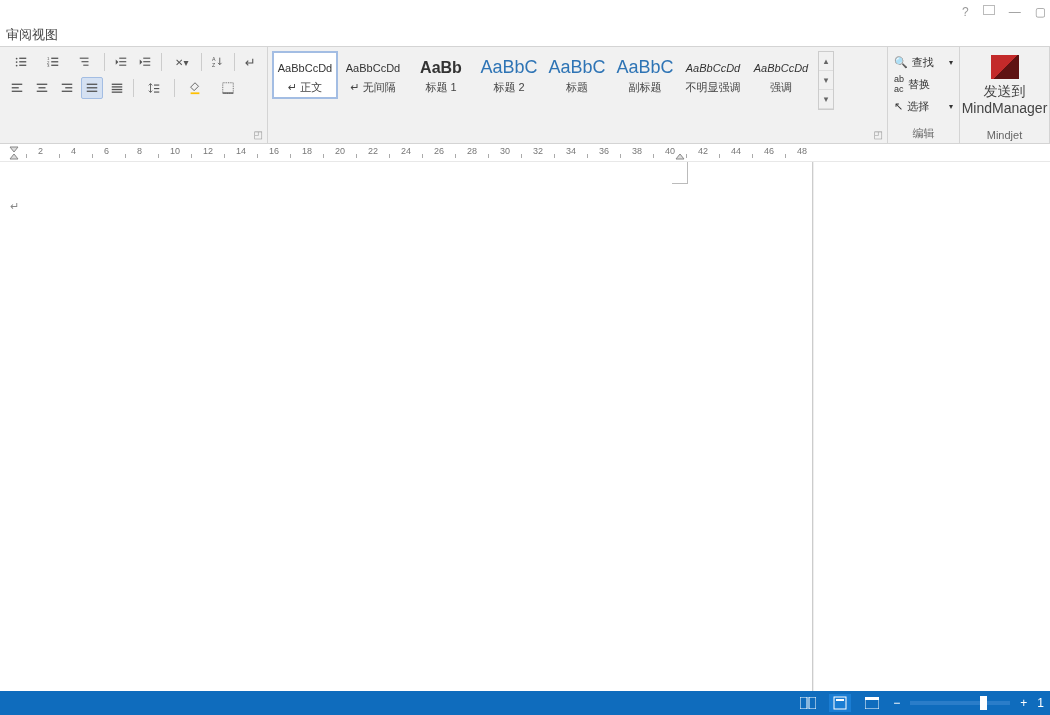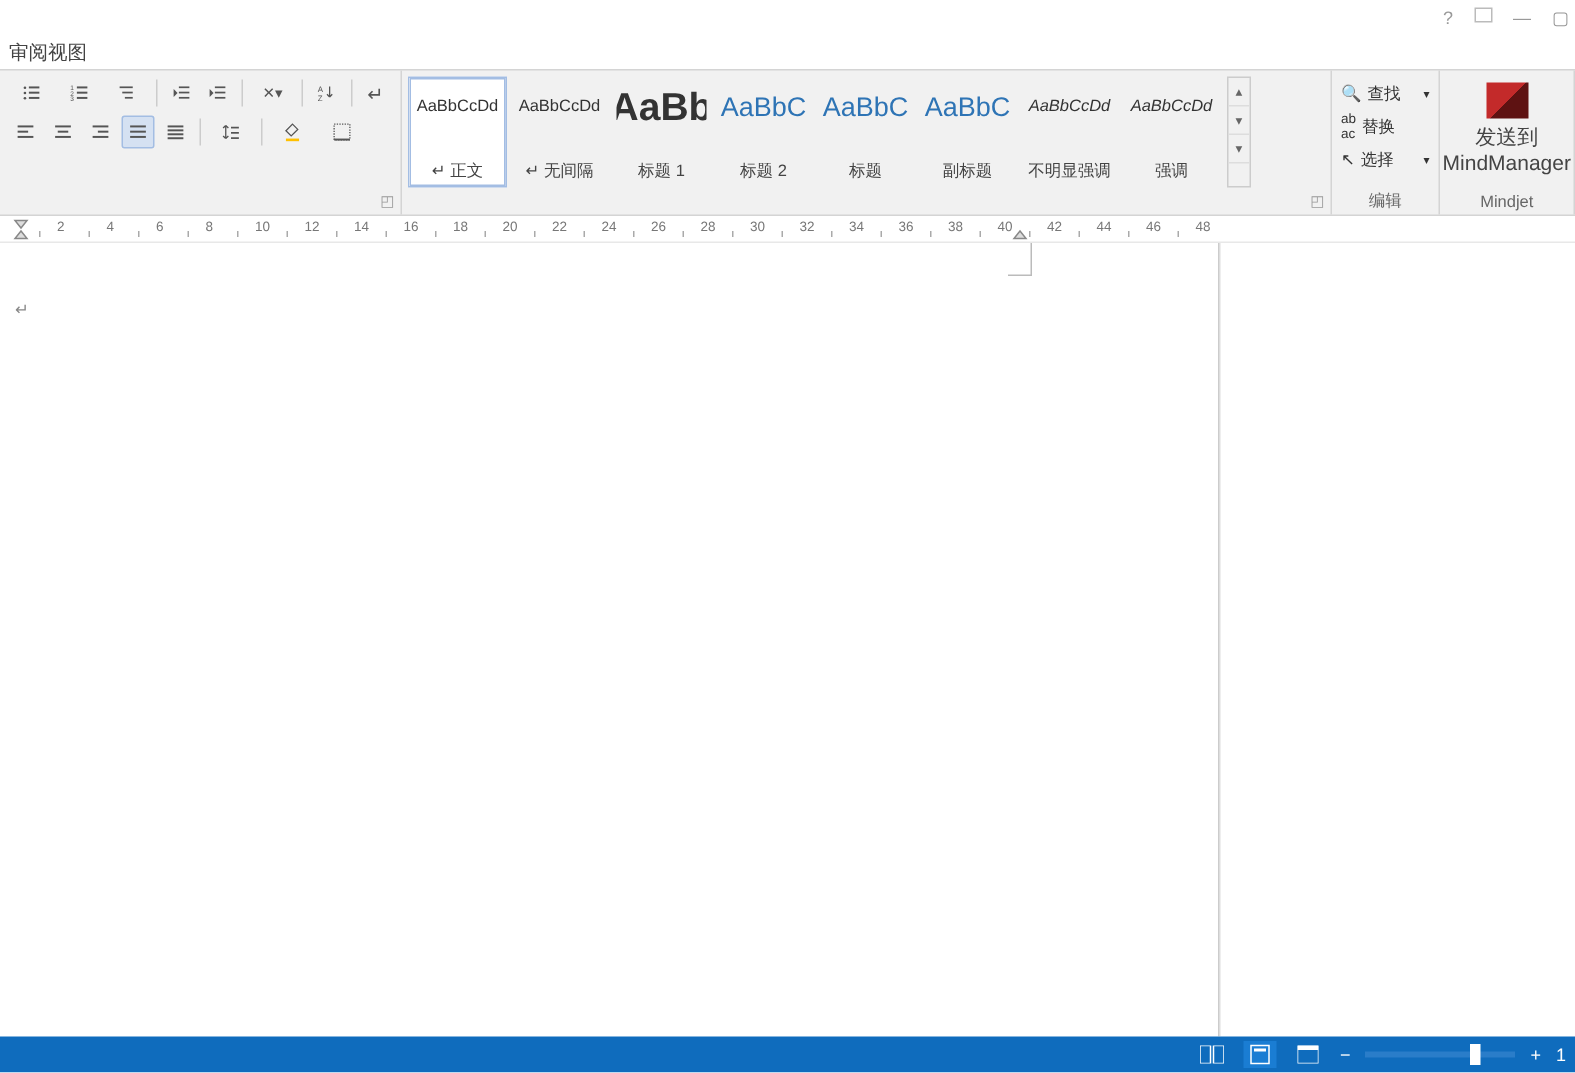--- a/index.html
+++ b/index.html
@@ -23,24 +23,24 @@
 .para-row { display:flex; gap:3px; margin-bottom:4px; align-items:center; }
 .btn { width:22px; height:22px; display:flex; align-items:center; justify-content:center; cursor:pointer; border:1px solid transparent; border-radius:2px; font-size:12px; color:#555; }
 .btn.sel { background:#d5e1f2; border-color:#a3bde3; }
 .btn.split { width:30px; }
 .btn svg { width:14px; height:14px; }
 .sep { width:1px; height:18px; background:#ccc; margin:0 2px; }
 
 
 .styles { flex:1; padding:4px 4px 0 4px; }
 .style-row { display:flex; gap:2px; }
-.style-chip { width:66px; height:74px; border:1px solid transparent; padding:3px 2px; text-align:center; cursor:pointer; display:flex; flex-direction:column; justify-content:space-between; }
+.style-chip { width:66px; height:48px; border:1px solid transparent; padding:3px 2px; text-align:center; cursor:pointer; display:flex; flex-direction:column; justify-content:space-between; }
 .style-chip.sel { border-color:#a3bde3; background:#fff; box-shadow:inset 0 0 0 1px #a3bde3; }
 .style-chip .prev { font-size:11px; height:32px; display:flex; align-items:center; justify-content:center; overflow:hidden; white-space:nowrap; }
-.style-chip .prev.big { font-size:26px; font-weight:bold; }
+.style-chip .prev.big { font-size:16px; font-weight:bold; }
 .style-chip .prev.med { font-size:18px; color:#2e74b5; }
 .style-chip .prev.ital { font-style:italic; }
 .style-chip .lab { font-size:11px; color:#444; white-space:nowrap; }
 .style-scroll { width:16px; display:flex; flex-direction:column; border:1px solid #ccc; margin-left:2px; }
 .style-scroll div { height:19px; display:flex; align-items:center; justify-content:center; font-size:9px; color:#666; cursor:pointer; border-bottom:1px solid #ddd; }
 
 
 .edit { width:72px; padding:4px; }
 .edit-item { display:flex; align-items:center; gap:4px; height:22px; font-size:11px; cursor:pointer; padding:0 2px; }
 

